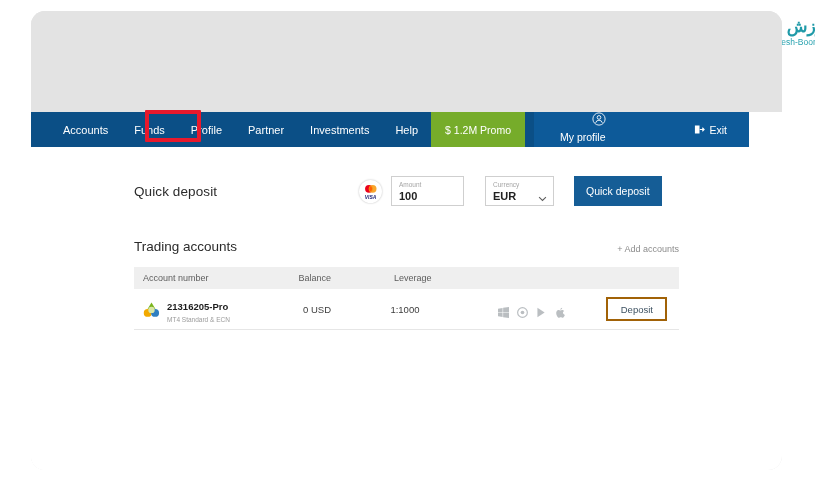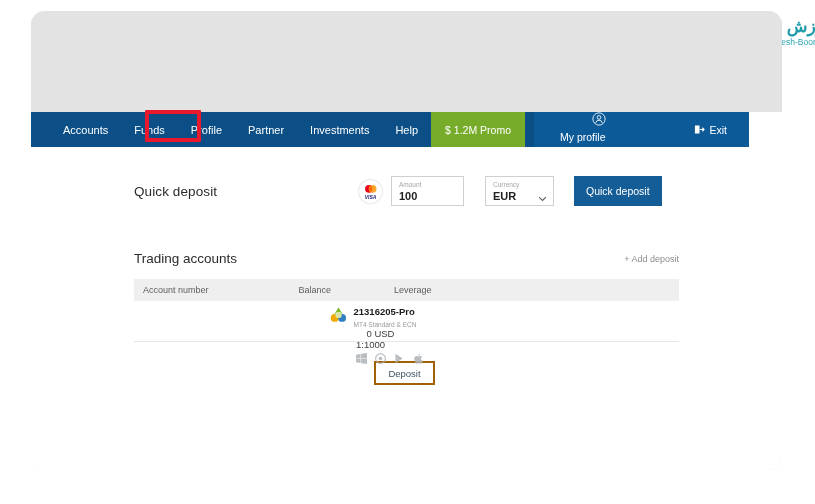--- a/index.html
+++ b/index.html
@@ -242,24 +242,24 @@
     color: #ffffff;
     font-size: 10.5px;
     border: none;
     cursor: pointer;
     font-family: "Liberation Sans", sans-serif;
     white-space: nowrap;
   }
 
   
   .ta-head {
-    margin-top: 45px;
+    margin-top: 33px;
     width: 545px;
     display: flex;
-    align-items: center;
+    align-items: flex-end;
   }
   .ta-title {
     font-size: 13.5px;
     color: #2b2b2b;
   }
   .ta-add {
     margin-left: auto;
     font-size: 9px;
     color: #8c8c8c;
     cursor: pointer;
@@ -282,21 +282,20 @@
   .col-lev { width: 110px; }
   .col-plat { width: 110px; }
   .col-act { width: 74px; }
 
   .trow {
     display: flex;
     align-items: center;
     height: 41px;
     border-bottom: 1px solid #e6e6e6;
     padding-left: 9px;
-    flex-direction: column;
   }
   .acct-cell { display: flex; align-items: center; gap: 7px; width: 163px; }
   .acct-logo { width: 17px; height: 17px; flex: 0 0 17px; }
   .acct-num {
     font-size: 9.5px;
     font-weight: bold;
     color: #1c1c1c;
     line-height: 1.15;
   }
   .acct-type {
@@ -412,21 +411,21 @@
                   <path d="M1 1.2L5 5.2 9 1.2" fill="none" stroke="#5e5e5e" stroke-width="1.2"></path>
                 </svg>
               </span>
             </div>
 
             <button class="btn-primary">Quick deposit</button>
           </div>
 
           <div class="ta-head">
             <div class="ta-title">Trading accounts</div>
-            <div class="ta-add">+ Add deposit</div>
+            <div class="ta-add">+ Add accounts</div>
           </div>
 
           <div class="table">
             <div class="thead">
               <div class="col-acc">Account number</div>
               <div class="col-bal">Balance</div>
               <div class="col-lev">Leverage</div>
               <div class="col-plat"></div>
               <div class="col-act"></div>
             </div>

